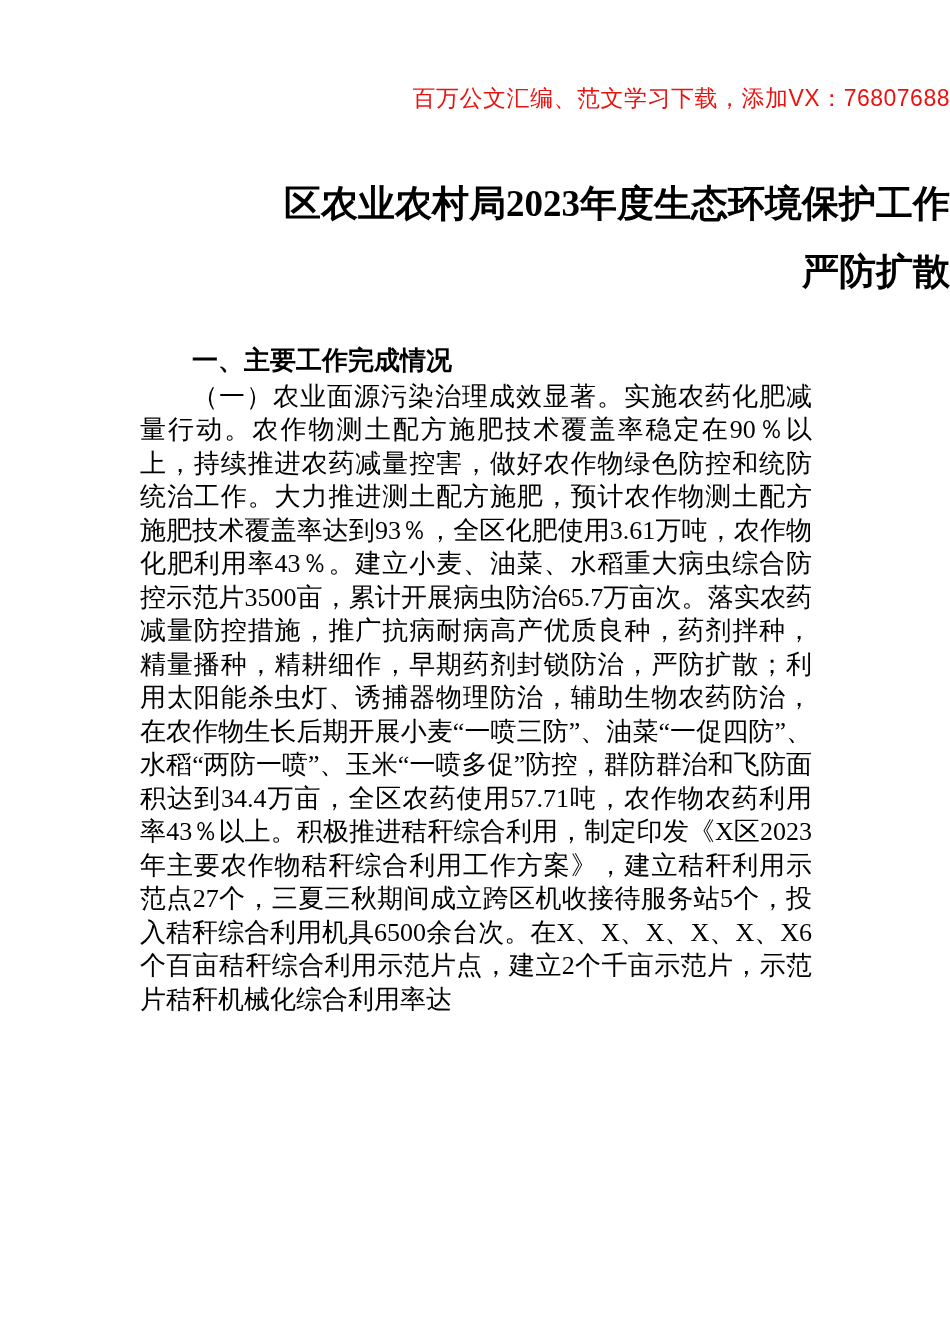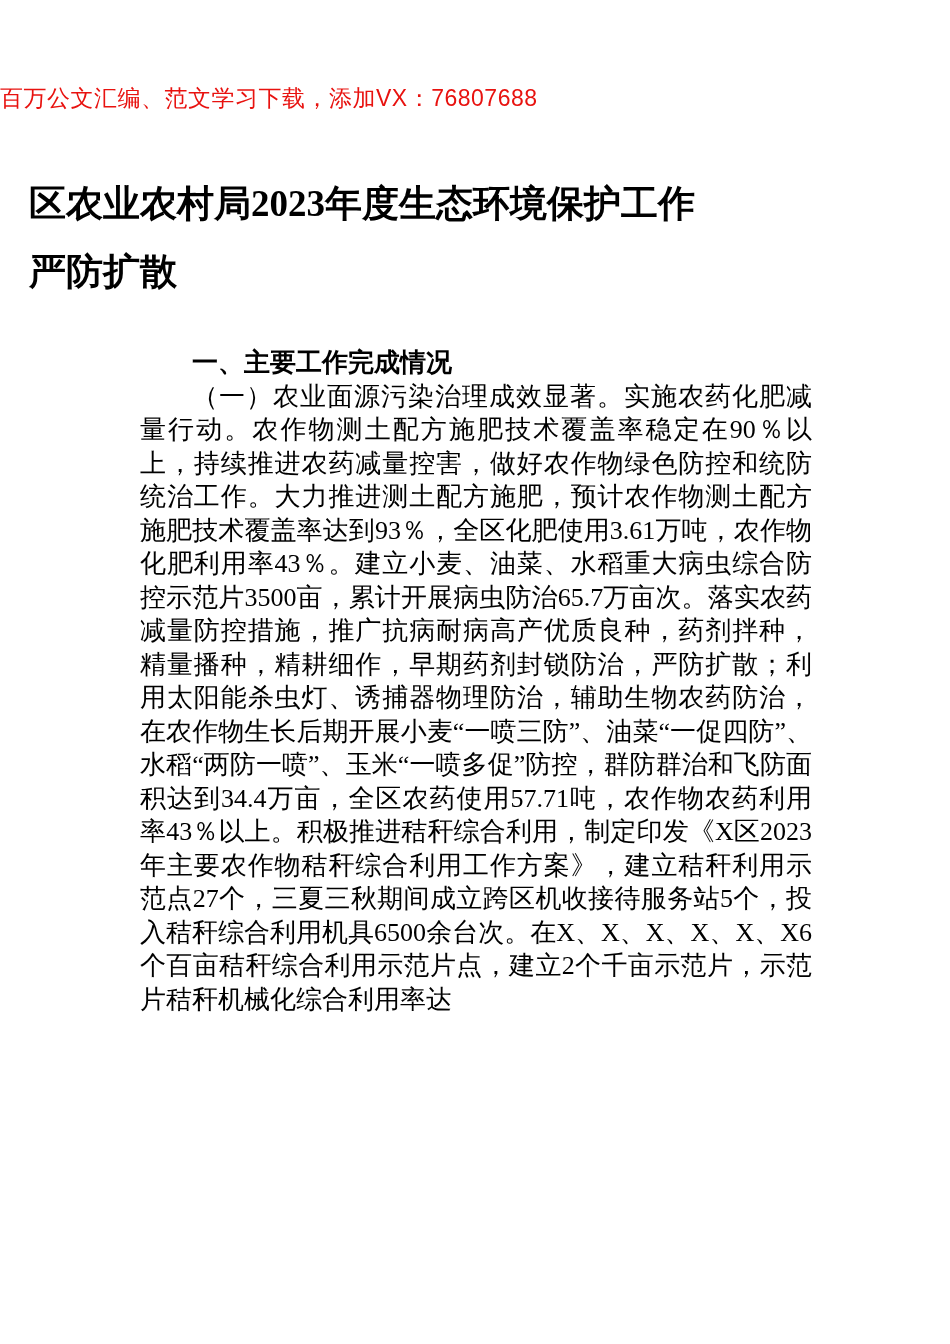--- a/index.html
+++ b/index.html
@@ -15,49 +15,48 @@
   }
   .page {
     position: relative;
     width: 950px;
     height: 1344px;
     background: #ffffff;
     overflow: hidden;
   }
   .notice {
     padding-top: 84px;
-    text-align: left;
+    text-align: right;
     font-family: "Liberation Sans", sans-serif;
     font-size: 23px;
     line-height: 28px;
     color: #e8120f;
     letter-spacing: 0.5px;
   }
   .doc-title {
     margin-top: 58px;
-    text-align: left;
+    text-align: right;
     font-size: 37px;
     line-height: 68px;
     font-weight: bold;
     font-family: "Liberation Serif", serif;
-    padding-left: 29px;
   }
   .content {
     margin: 40px 138px 0 140px;
     font-size: 26px;
     line-height: 33.5px;
     text-align: justify;
   }
   .content p {
     margin: 0;
     padding: 0;
     text-indent: 2em;
   }
   .section-heading {
-    font-family: Liberation Serif, serif;
+    font-family: Liberation Mono, monospace;
     font-weight: 600;
   }
 </style>
 </head>
 <body>
 
 <div class="page">
 
   <div class="notice">百万公文汇编、范文学习下载，添加VX：76807688</div>
 

